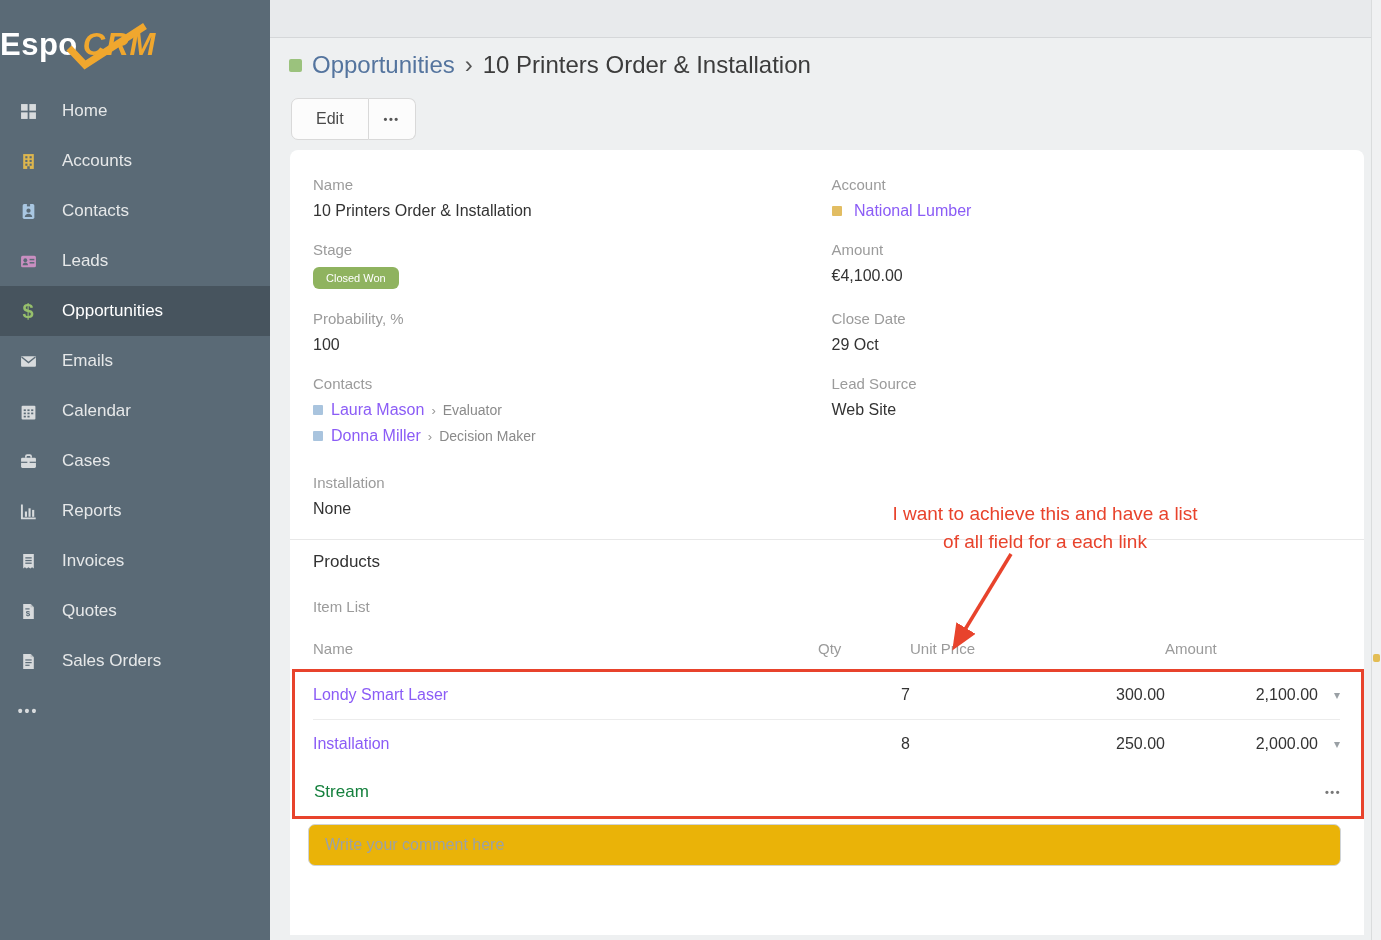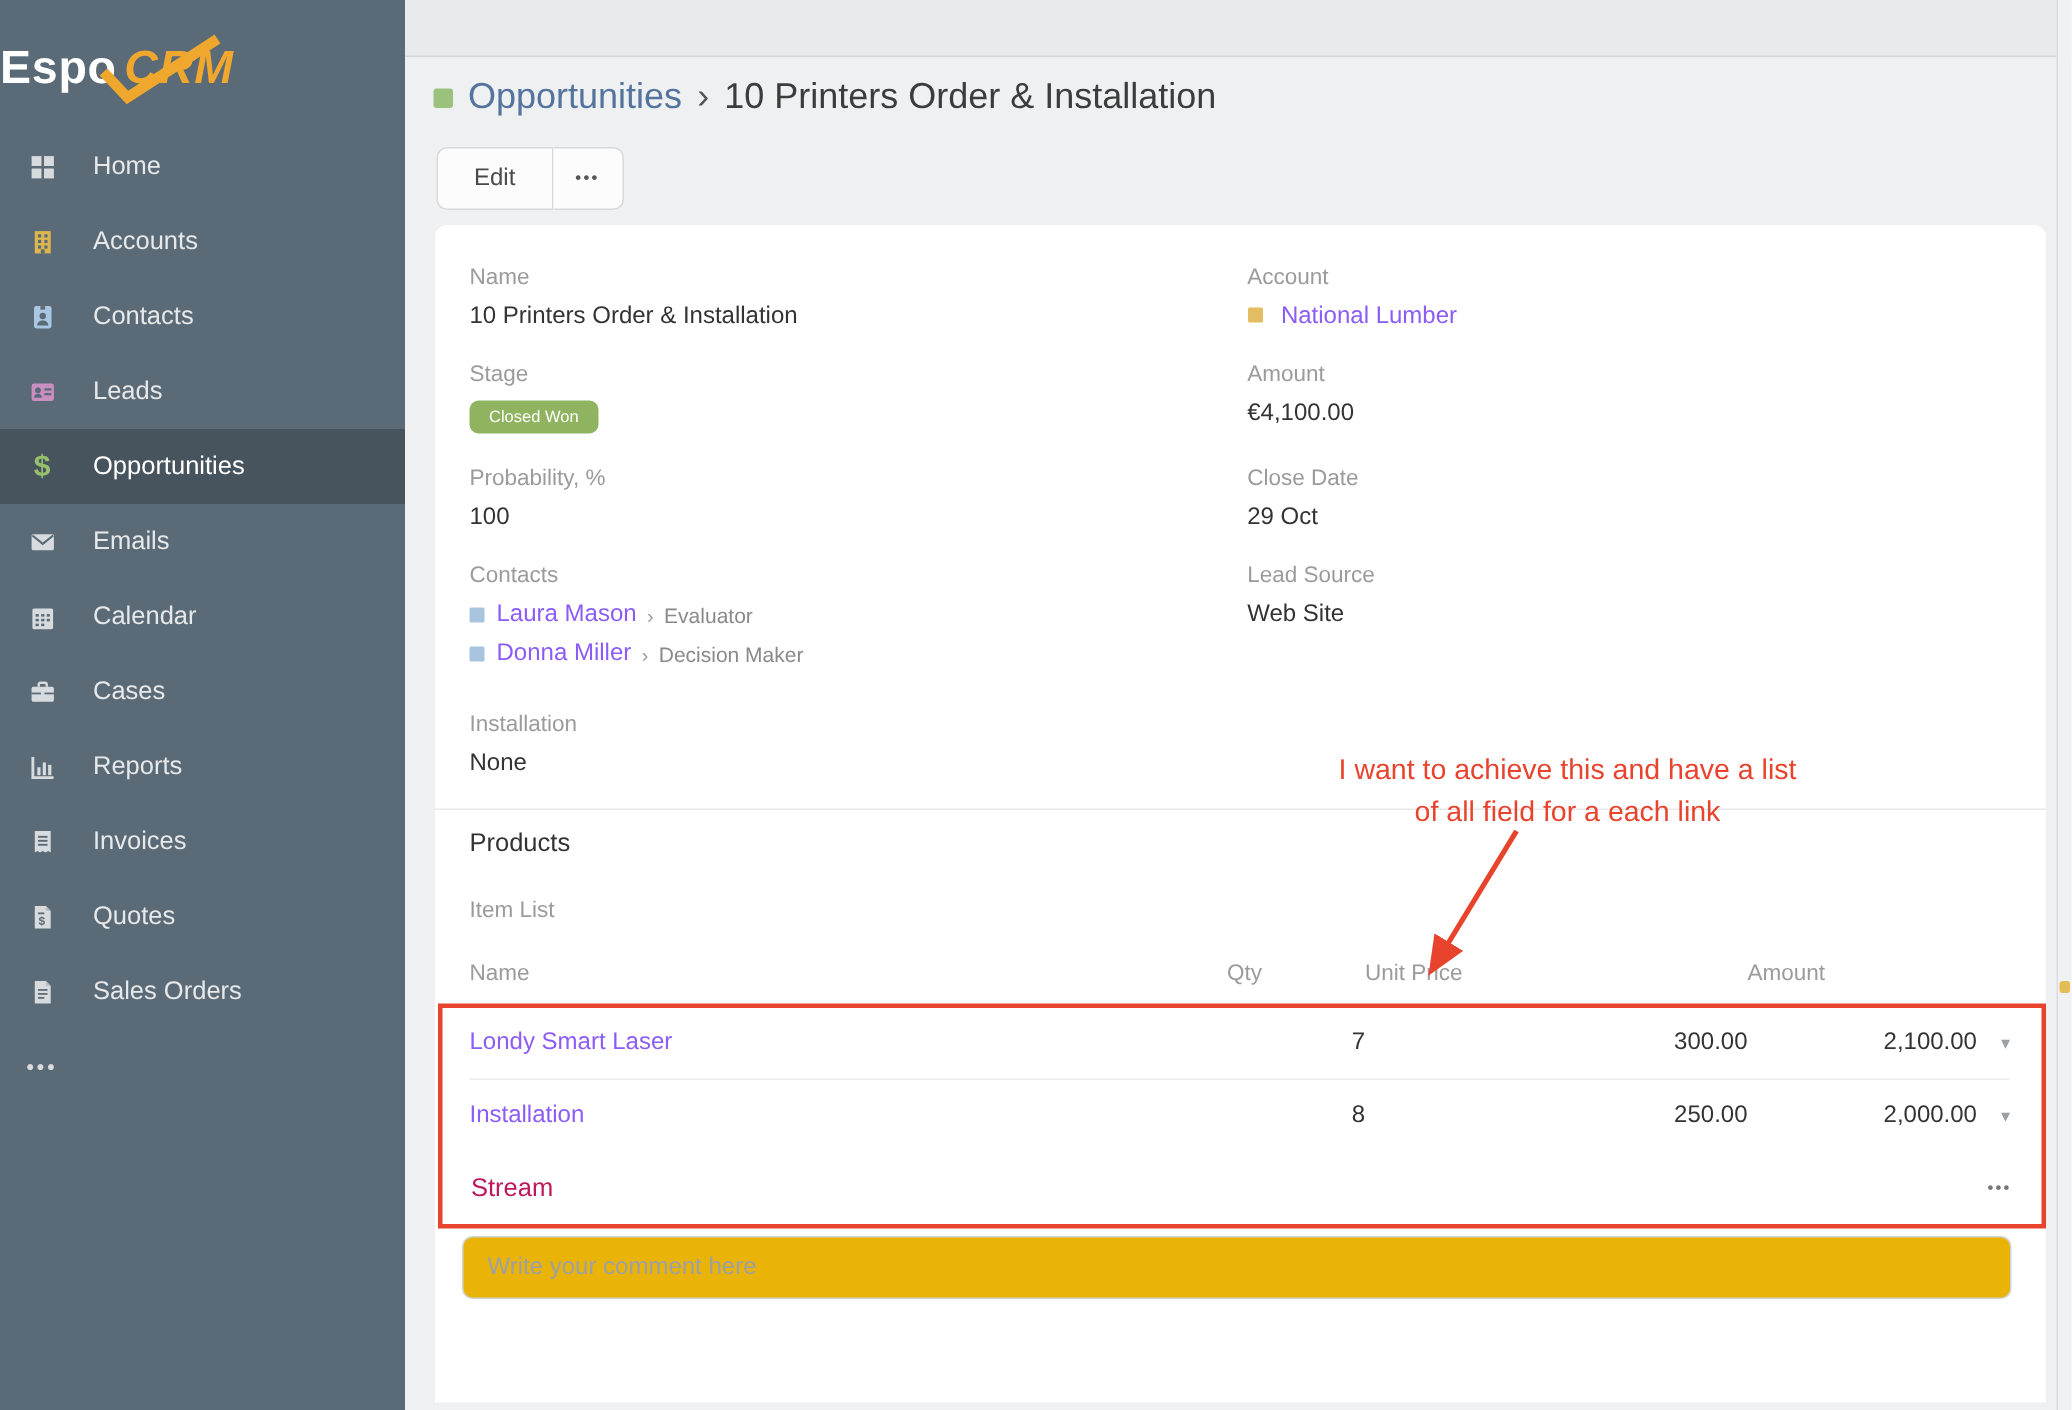--- a/index.html
+++ b/index.html
@@ -94,21 +94,21 @@
   }
   .items-table td { font-size:16px; color:#333; padding:15px 0; border-bottom:1px solid #ececec; }
   .items-table tr:last-child td { border-bottom:none; }
   .num { text-align:right; }
   .amount-cell { display:flex; align-items:center; justify-content:flex-end; }
   .caret { color:#9aa0a5; font-size:12px; margin-left:16px; cursor:pointer; }
 
   
   .stream { padding:14px 23px 0 18px; }
   .stream-head { display:flex; align-items:center; justify-content:space-between; }
-  .stream-title { font-size:17px; color:#be185d; margin-left:6px; }
+  .stream-title { font-size:17px; color:#15803d; margin-left:6px; }
   .stream-dots { font-size:11px; letter-spacing:1.5px; color:#777; font-weight:700; cursor:pointer; }
   .comment-input {
     margin-top:22px; width:100%; height:42px; border:1px solid #cfd3d6; border-radius:7px;
     padding:0 16px; font-size:16px; color:#333; font-family:inherit; background:#eab308; outline:none;
   }
   .comment-input::placeholder { color:#9ba1a6; }
 
   
   .red-rect {
     position:absolute; left:292px; top:669px; width:1072px; height:150px;

